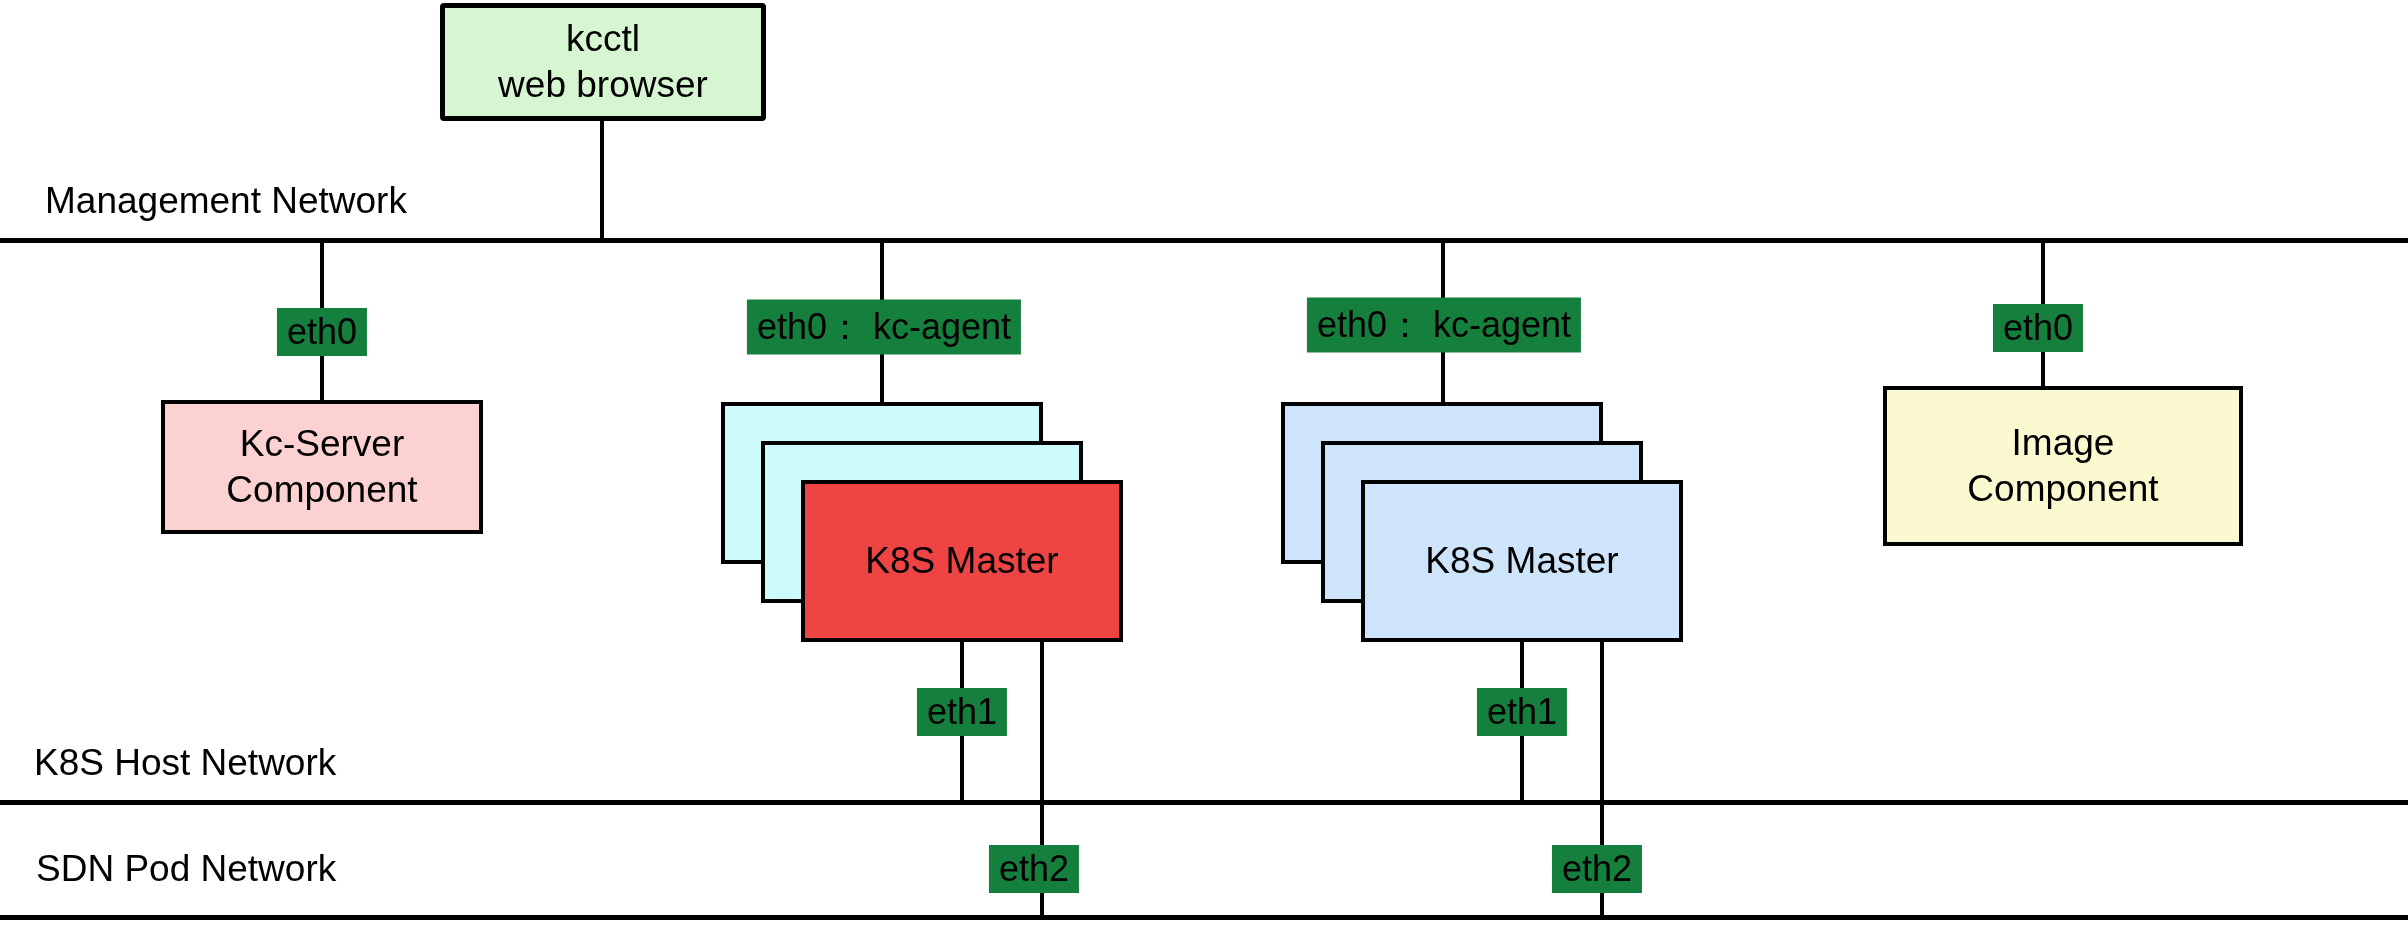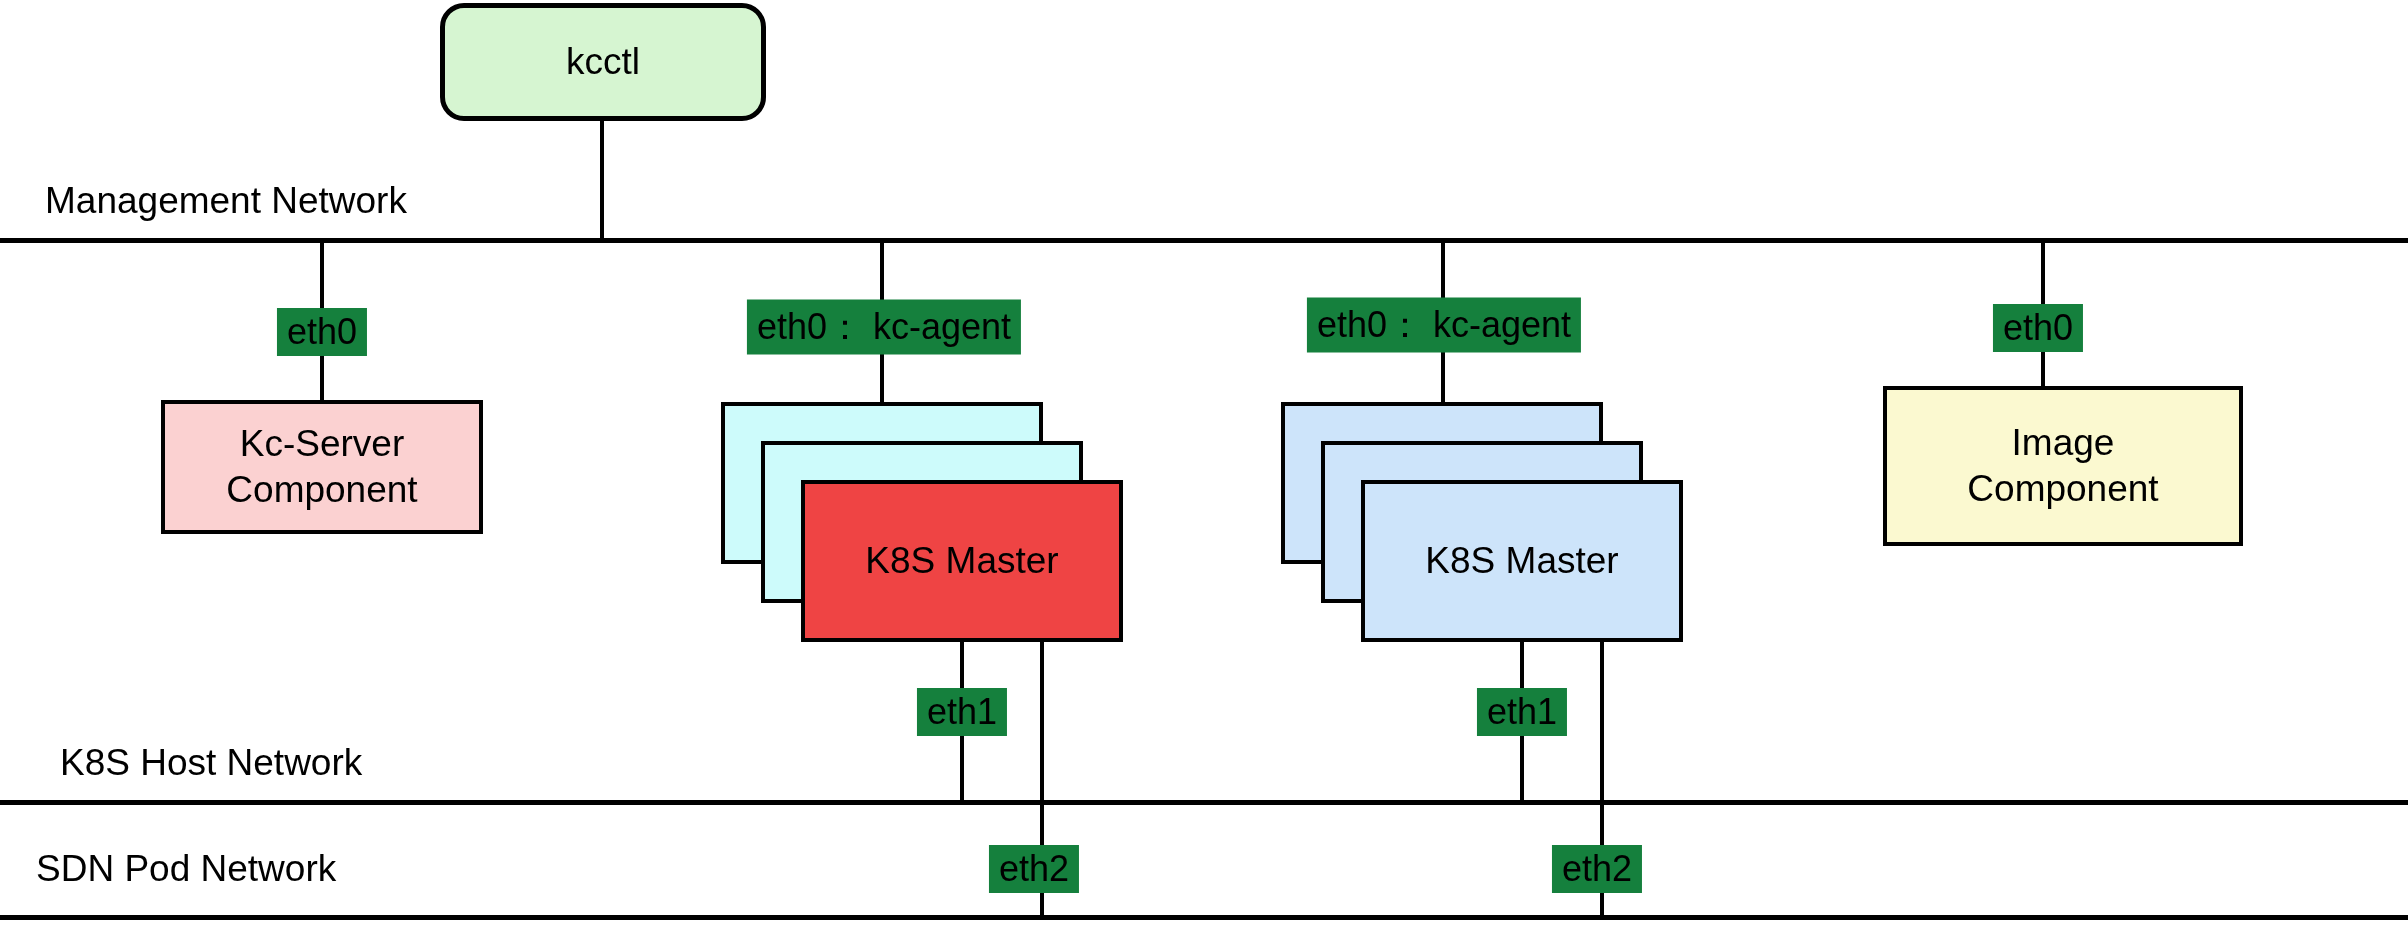--- a/index.html
+++ b/index.html
@@ -30,21 +30,21 @@
     box-sizing: border-box;
     display: flex;
     flex-direction: column;
     align-items: center;
     justify-content: center;
     text-align: center;
     font-size: 37px;
     line-height: 1.24;
   }
   .rounded {
-    border-radius: 24px;
+    border-radius: 4px;
     border-width: 5px;
   }
   .net-label {
     position: absolute;
     font-size: 37px;
     white-space: nowrap;
   }
   .if-label {
     position: absolute;
     transform: translate(-50%, -50%);
@@ -68,25 +68,26 @@
   <div class="vline" style="left:960px; top:642px; height:160px;"></div>
   <div class="vline" style="left:1040px; top:642px; height:276px;"></div>
   <div class="vline" style="left:1520px; top:642px; height:160px;"></div>
   <div class="vline" style="left:1600px; top:642px; height:276px;"></div>
 
   <div class="hline" style="top:238px;"></div>
   <div class="hline" style="top:800px;"></div>
   <div class="hline" style="top:915px;"></div>
 
   <div class="net-label" style="left:45px; top:180px;">Management Network</div>
-  <div class="net-label" style="left:34px; top:742px;margin-left:26px;">K8S Host Network</div>
+  <div class="net-label" style="left:34px; top:742px;">K8S Host Network</div>
   <div class="net-label" style="left:36px; top:848px;">SDN Pod Network</div>
 
   <div class="node rounded" style="left: 440px; top: 3px; width: 326px; height: 118px; background-color: rgb(214, 245, 209);">
     <div>kcctl</div>
+    <div>web browser</div>
   </div>
 
   <div class="node" style="left: 161px; top: 400px; width: 322px; height: 134px; background-color: rgb(251, 209, 209);">
     <div>Kc-Server</div>
     <div>Component</div>
   </div>
 
   <div class="node" style="left: 721px; top: 402px; width: 322px; height: 162px; background-color: rgb(205, 251, 251);"></div>
   <div class="node" style="left: 761px; top: 441px; width: 322px; height: 162px; background-color: rgb(205, 251, 251);"></div>
   <div class="node" style="left: 801px; top: 480px; width: 322px; height: 162px; background-color: #ef4444;">

